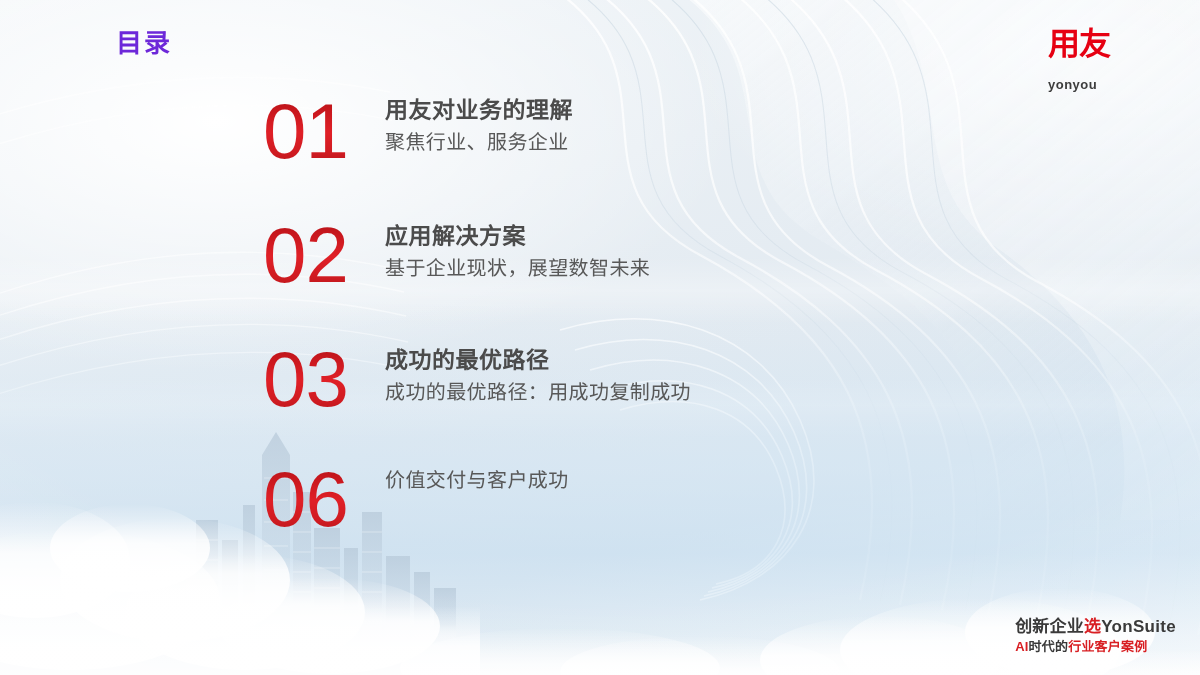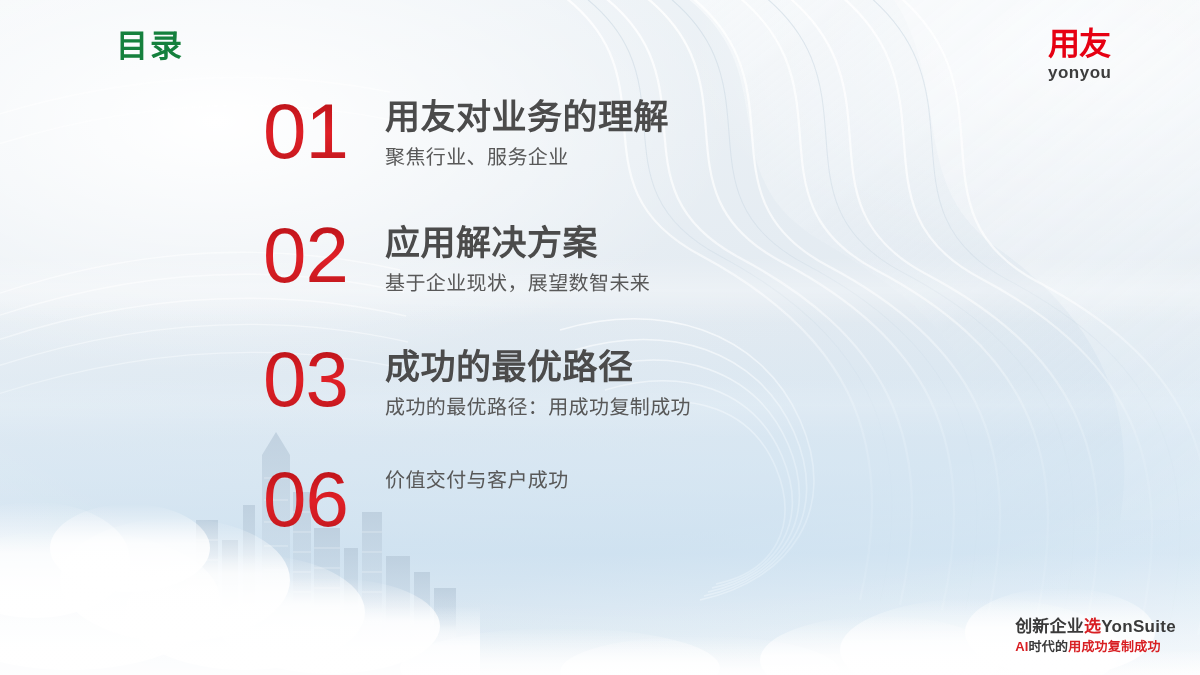--- a/index.html
+++ b/index.html
@@ -66,46 +66,46 @@
   .bg-vignette {
     background:
       radial-gradient(ellipse 100% 85% at 50% 42%, rgba(255,255,255,0) 55%, rgba(255,255,255,.35) 100%);
   }
 
   
   .page-title {
     position: absolute;
     left: 116px;
     top: 30px;
-    font-size: 32px;
+    font-size: 26px;
     font-weight: 700;
     letter-spacing: 2px;
-    color: #15803d;
+    color: #6d28d9;
     line-height: 1;
   }
 
   
   .logo {
     position: absolute;
     right: 40px;
     top: 28px;
     width: 112px;
     text-align: left;
     line-height: 1;
   }
   .logo-cn {
     font-size: 32px;
     font-weight: 700;
     color: #e60012;
     letter-spacing: -1px;
     line-height: 1.02;
   }
   .logo-en {
-    margin-top: 3px;
-    font-size: 17px;
+    margin-top: 17px;
+    font-size: 13px;
     font-weight: 700;
     color: #3d3d3d;
     letter-spacing: .5px;
   }
 
   
   .toc {
     position: absolute;
     left: 0;
     top: 96px;
@@ -131,21 +131,21 @@
     background-clip: text;
     color: transparent;
     -webkit-text-fill-color: transparent;
   }
   .toc-body {
     position: absolute;
     left: 350px;
     top: 0;
   }
   .toc-heading {
-    font-size: 35px;
+    font-size: 23px;
     font-weight: 700;
     color: #4b4b4b;
     line-height: 1.22;
     letter-spacing: .5px;
     white-space: nowrap;
   }
   .toc-sub {
     margin-top: 6px;
     font-size: 20px;
     font-weight: 400;
@@ -353,16 +353,16 @@
       <div class="toc-num">06</div>
       <div class="toc-body">
         <div class="toc-sub">价值交付与客户成功</div>
       </div>
     </div>
 
   </div>
 
   <div class="footer-brand">
     <div class="fb-line1"><span>创新企业</span><span class="accent-red">选</span><span class="fb-suite">YonSuite</span></div>
-    <div class="fb-line2"><span class="accent-red">AI</span><span>时代的</span><span class="accent-red">用成功复制成功</span></div>
+    <div class="fb-line2"><span class="accent-red">AI</span><span>时代的</span><span class="accent-red">行业客户案例</span></div>
   </div>
 
 </div>
 
 </body></html>

